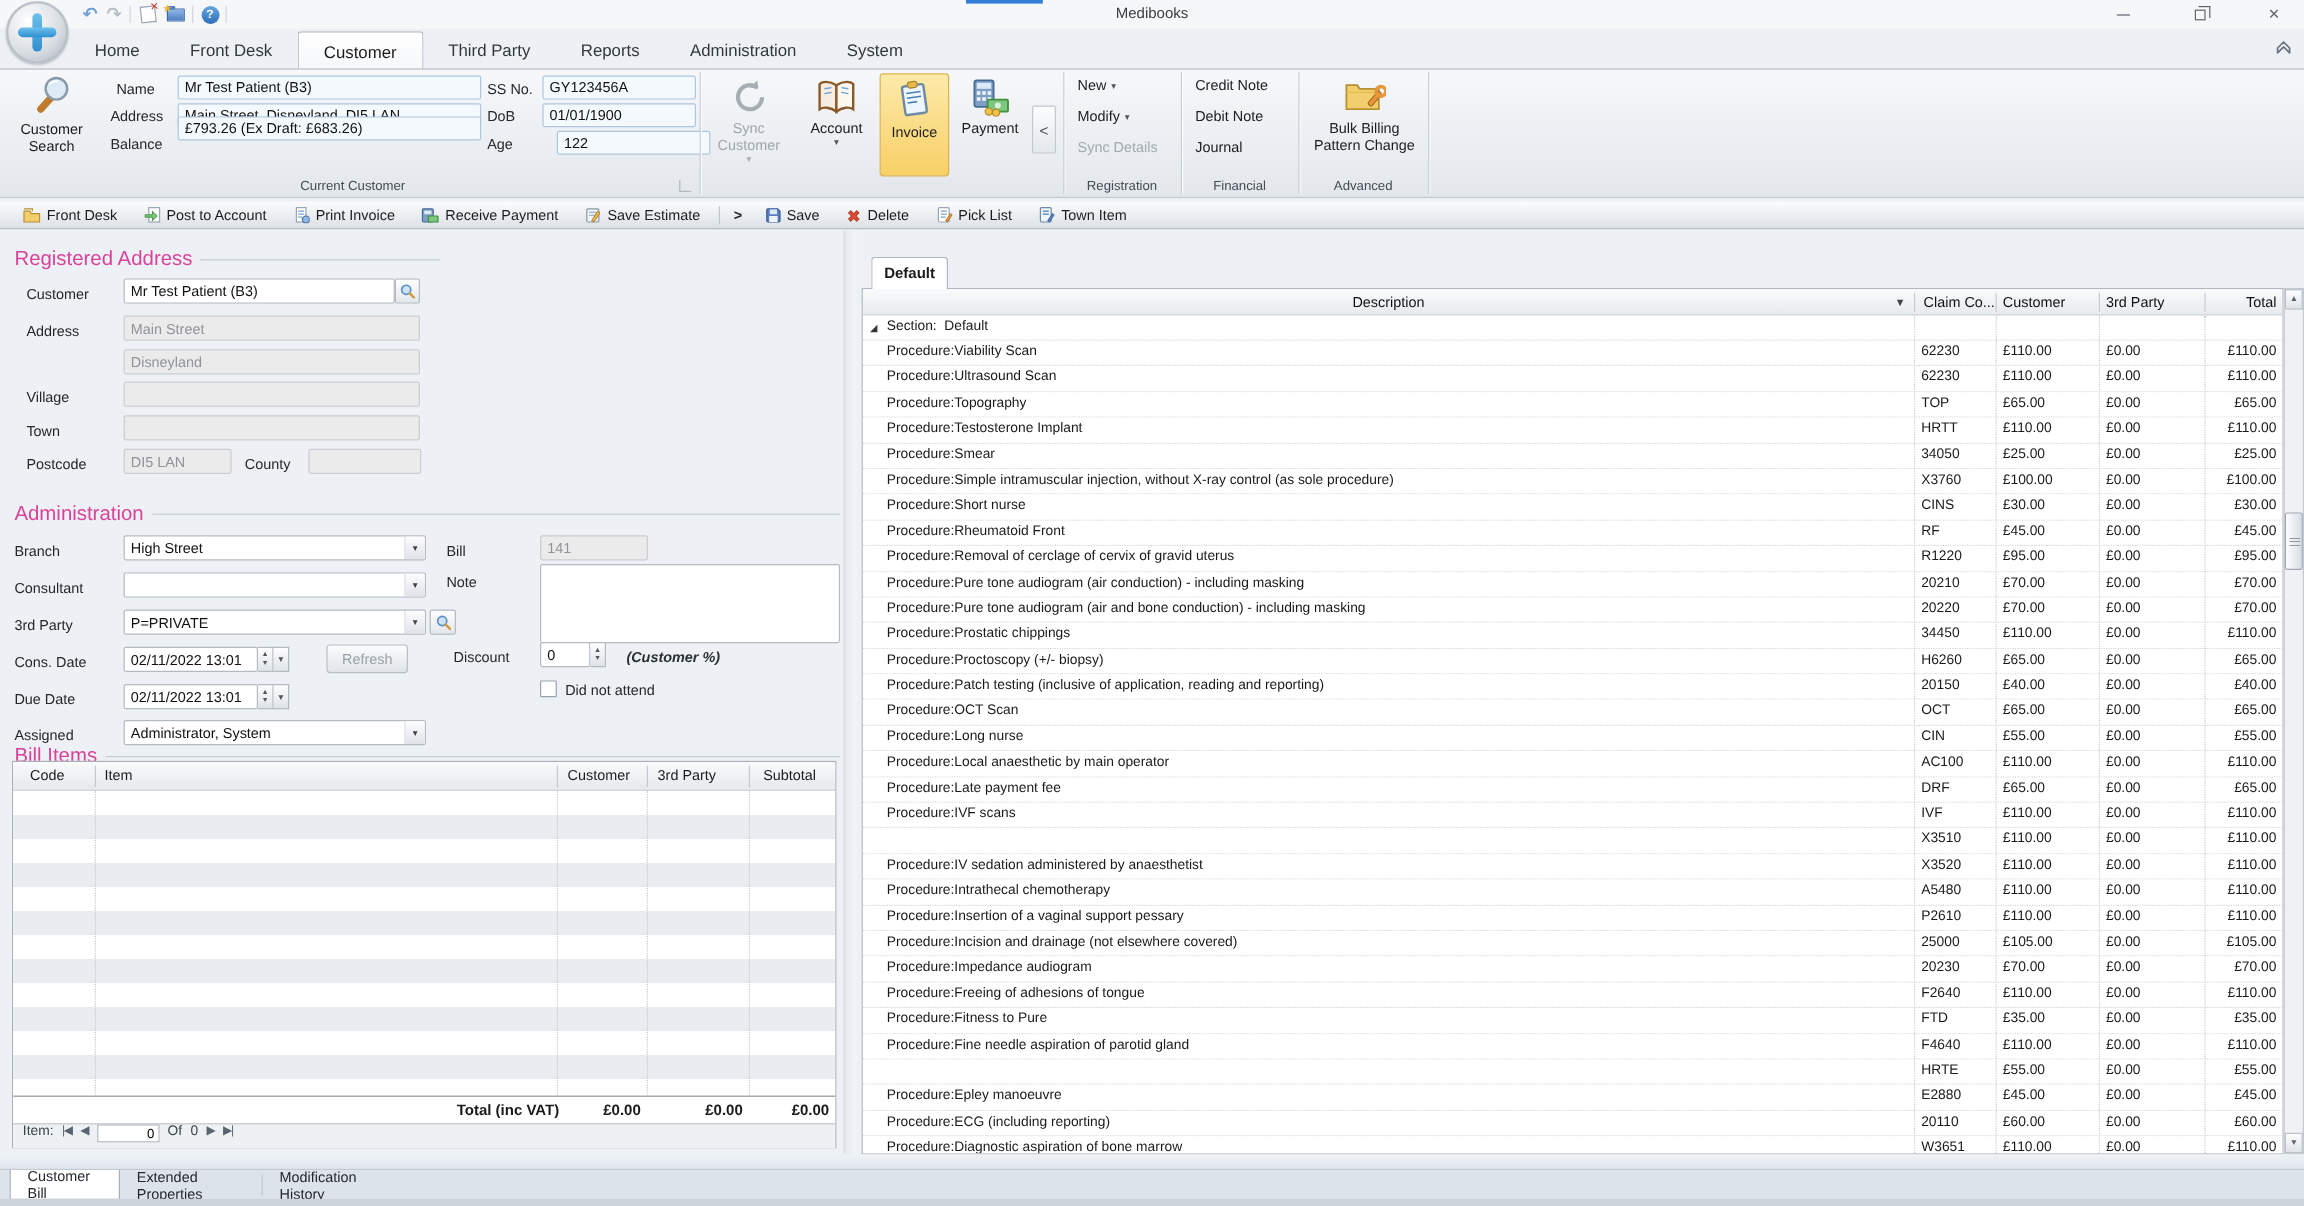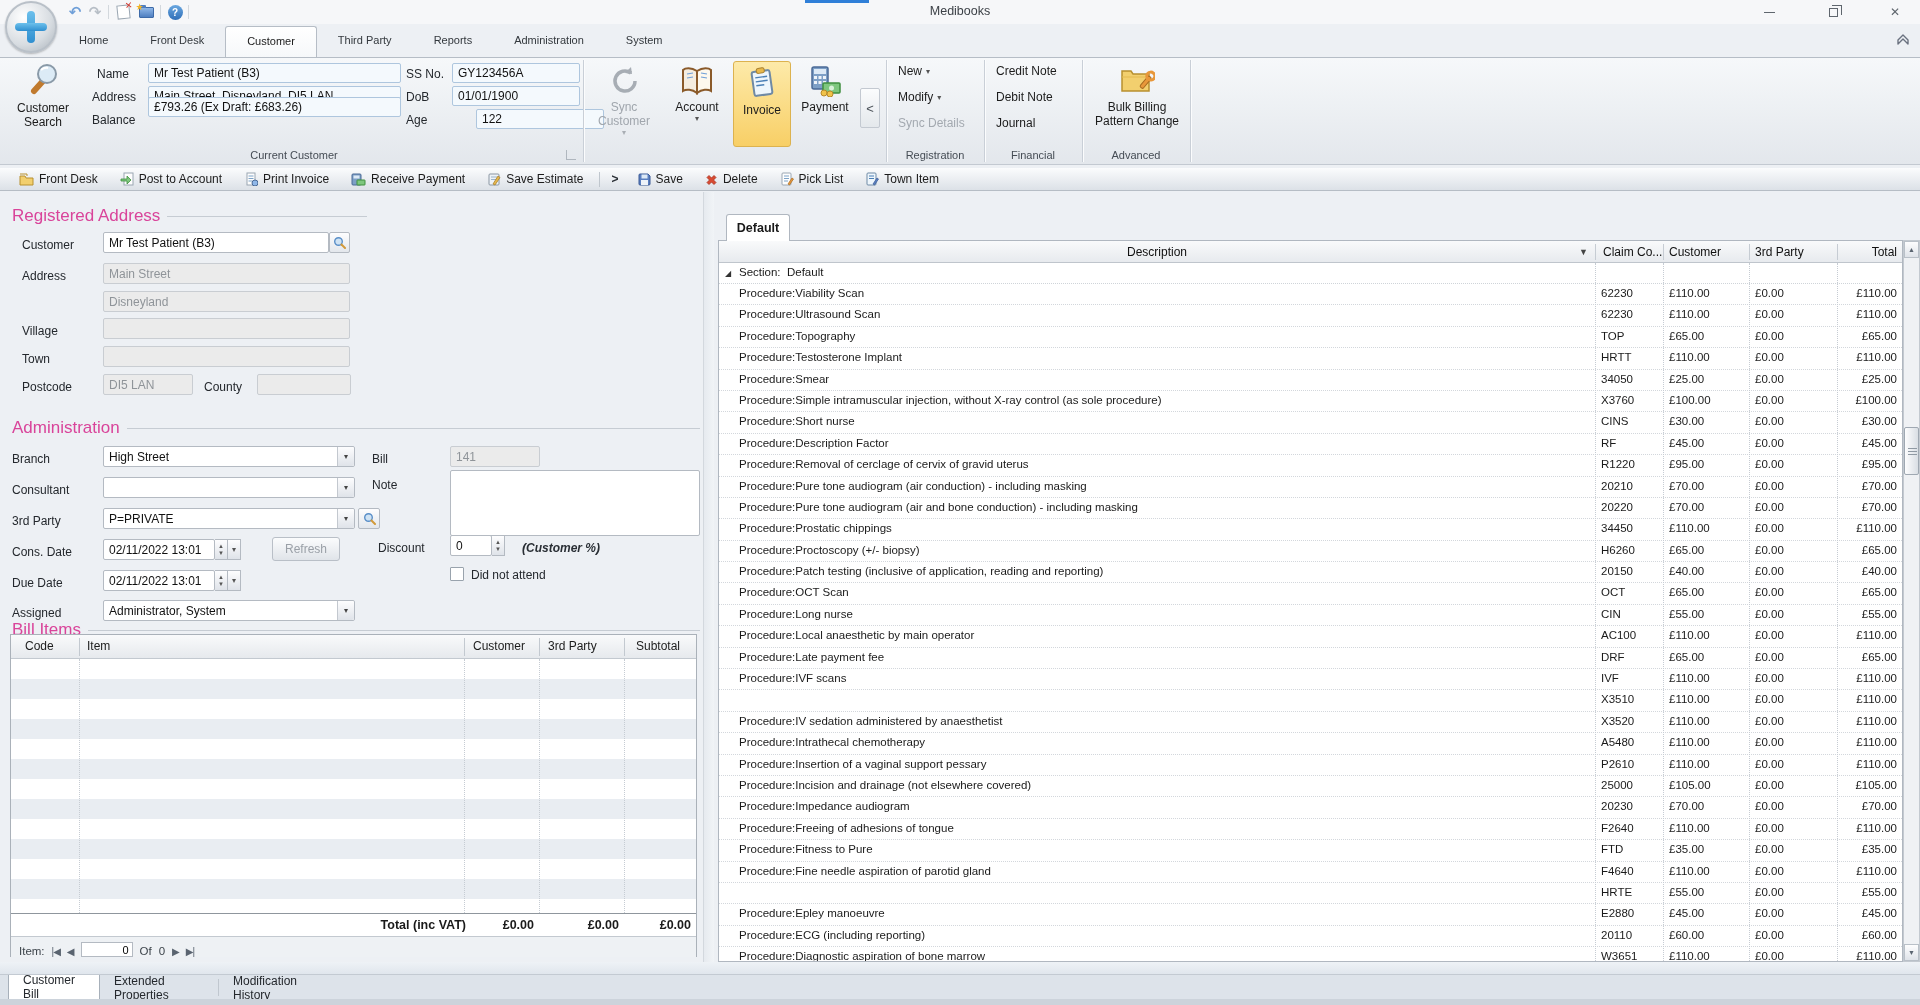--- a/index.html
+++ b/index.html
@@ -25,21 +25,21 @@
 .ico-redo{color:#b7bec6;font-size:15px;font-weight:bold}
 .ico-help{width:15px;height:15px;border-radius:50%;background:linear-gradient(#6aa7e0,#2f6fb8);color:#fff;font-size:10px;font-weight:bold;display:flex;align-items:center;justify-content:center}
 .ico-notex{width:13px;height:14px;background:#fff;border:1px solid #9aa6b2;position:relative;transform:rotate(-6deg)}
 .ico-notex span{position:absolute;right:-4px;top:-5px;color:#d2342a;font-size:9px;font-weight:bold}
 .ico-folder{width:15px;height:11px;background:linear-gradient(#8fb7e8,#4f7fc0);border:1px solid #3d6aa8;border-radius:1px;position:relative}
 .ico-folder:before{content:"";position:absolute;left:0;top:-3px;width:6px;height:3px;background:#4f7fc0;border-radius:1px 1px 0 0}
 .ico-folder span{position:absolute;left:-4px;top:-6px;color:#f0b429;font-size:9px}
 .ribbon-collapse{position:absolute;right:8px;top:30px;width:18px;height:18px;display:flex;align-items:center;justify-content:center}
 
 .tabs{position:absolute;left:58px;top:26px;display:flex;height:31px;z-index:10}
-.rtab{padding:8px 21px 0 21px;font-size:11px;color:#33383d;height:31px}
+.rtab{padding:8px 21px 0 21px;font-size:14px;color:#33383d;height:31px}
 .rtab.active{background:linear-gradient(#ffffff,#f6f8fa);border:1px solid #b6bdc6;border-bottom:none;border-radius:3px 3px 0 0;color:#1a1a1a}
 
 .ribbon{position:absolute;left:0;top:57px;width:1920px;height:108px;background:linear-gradient(#f6f8fa,#e3e7ec);border-top:1px solid #b6bdc6;border-bottom:1px solid #c3c9d1}
 .gsep{position:absolute;top:2px;height:102px;width:1px;background:#c9cfd7;box-shadow:1px 0 0 #fbfcfd}
 .grouplabel{position:absolute;bottom:3px;font-size:11px;color:#454c54;text-align:center}
 .bigbtn{position:absolute;top:3px;height:86px;border-radius:3px;display:flex;flex-direction:column;align-items:center;padding-top:4px;font-size:12px;color:#1c1c1c;text-align:center;line-height:14px}
 .bigbtn.active{background:linear-gradient(#fdeaa9,#f8cf66);border:1px solid #dcb24f}
 .bigbtn.disabled{color:#a0a6ad}
 .bigbtn .blabel{margin-top:3px;white-space:pre-line}
 .ddglyph{font-size:8px;color:#555;line-height:9px}
@@ -78,21 +78,21 @@
 .notearea{position:absolute;background:#fff;border:1px solid #b4bac2;border-radius:2px}
 .italic{font-style:italic}
 
 .bgrid{position:absolute;left:10px;top:634px;width:687px;height:323px;border:1px solid #aab1b9;background:#fff}
 .bghead{position:absolute;left:0;top:0;width:100%;height:24px;background:linear-gradient(#f9fafb,#e6e9ed);border-bottom:1px solid #c3c9d0}
 .bghead .hc{position:absolute;top:4px;font-size:12px;color:#1c1c1c}
 .bgbody{position:absolute;left:0;top:24px;width:100%;height:254px;background:repeating-linear-gradient(180deg,#ffffff 0 20px,#e9edf2 20px 40px)}
 .colline{position:absolute;top:0;bottom:0;width:0;border-left:1px dotted #c6ccd3}
 .btotal{position:absolute;left:0;top:278px;width:100%;height:23px;background:#fff;border-top:1px solid #8f969d;font-weight:bold;font-size:12.5px}
 .btotal div{position:absolute;top:4px}
-.bpager{position:absolute;left:0;top:301px;width:100%;height:21px;background:#eef1f4;border-top:1px solid #c3c9d0;display:flex;align-items:flex-end;gap:7px;padding-left:8px;font-size:11.5px;color:#3c434a}
+.bpager{position:absolute;left:0;top:301px;width:100%;height:21px;background:#eef1f4;border-top:1px solid #c3c9d0;display:flex;align-items:flex-start;gap:7px;padding-left:8px;font-size:11.5px;color:#3c434a}
 .navg{color:#5a6470;font-size:10px;letter-spacing:-1px}
 .bpager input{width:52px;height:15px;border:1px solid #b4bac2;font-size:11px;text-align:right;padding:0 3px;font-family:inherit}
 
 .defaulttab{position:absolute;left:726px;top:214px;width:64px;height:27px;background:#fff;border:1px solid #b0b7c0;border-bottom:none;border-radius:3px 3px 0 0;display:flex;align-items:center;justify-content:center;font-weight:bold;font-size:12.5px;z-index:5}
 .ptable{position:absolute;left:718px;top:240px;width:1185px;height:722px;background:#fff;border:1px solid #b0b7c0;overflow:hidden}
 .phead{position:absolute;left:0;top:0;width:100%;height:22px;background:linear-gradient(#f9fafb,#e7eaee);border-bottom:1px solid #bfc5cc}
 .phead .hc{position:absolute;top:4px;font-size:12px;color:#111}
 .phead .vline{position:absolute;top:3px;height:16px;width:1px;background:#c6ccd3}
 .filterbtn{position:absolute;left:860px;top:6px;font-size:9px;color:#444}
 .pbody{position:absolute;left:0;top:22px;width:100%;height:700px}
@@ -199,21 +199,21 @@
     <div class="rfldbox" style="left:148px;top:5px;width:253px"><input value="Mr Test Patient (B3)" style=""></div>
     <div class="rlbl" style="left:92px;top:32px">Address</div>
     <div class="rfldbox" style="left:148px;top:28px;width:253px"><input value="Main Street, Disneyland, DI5 LAN" style=""></div>
     <div class="rlbl" style="left:92px;top:55px">Balance</div>
     <div class="rfldbox" style="left:148px;top:39px;width:253px"><input value="£793.26 (Ex Draft: £683.26)" style=""></div>
     <div class="rlbl" style="left:406px;top:9px">SS No.</div>
     <div class="rfldbox" style="left:452px;top:5px;width:128px"><input value="GY123456A" style=""></div>
     <div class="rlbl" style="left:406px;top:32px">DoB</div>
     <div class="rfldbox" style="left:452px;top:28px;width:128px"><input value="01/01/1900" style=""></div>
     <div class="rlbl" style="left:406px;top:55px">Age</div>
-    <div class="rfldbox" style="left:476px;top:51px;width:128px"><input value="122" style=""></div>
+    <div class="rfldbox" style="left:464px;top:51px;width:128px"><input value="122" style=""></div>
     <div class="grouplabel" style="left:8px;width:572px">Current Customer</div>
     <div class="launcher" style="left:566px;bottom:4px"></div>
     <div class="gsep" style="left:583px"></div>
 
     <div class="bigbtn disabled" style="left:588px;width:72px">
       <svg width="30" height="32" viewBox="0 0 30 32">
         <path d="M22 8 a10 10 0 1 0 4 8" fill="none" stroke="#a7adb4" stroke-width="3.5"></path>
         <path d="M22 2 L23 9 L16 8 Z" fill="#a7adb4"></path>
       </svg>
       <div class="blabel">Sync
@@ -582,21 +582,21 @@
 
           <div class="proc-row">
             <div class="c-desc">Procedure:Short nurse</div>
             <div class="c-code">CINS</div>
             <div class="c-cust">£30.00</div>
             <div class="c-third">£0.00</div>
             <div class="c-total">£30.00</div>
           </div>
 
           <div class="proc-row">
-            <div class="c-desc">Procedure:Description Factor</div>
+            <div class="c-desc">Procedure:Rheumatoid Front</div>
             <div class="c-code">RF</div>
             <div class="c-cust">£45.00</div>
             <div class="c-third">£0.00</div>
             <div class="c-total">£45.00</div>
           </div>
 
           <div class="proc-row">
             <div class="c-desc">Procedure:Removal of cerclage of cervix of gravid uterus</div>
             <div class="c-code">R1220</div>
             <div class="c-cust">£95.00</div>

